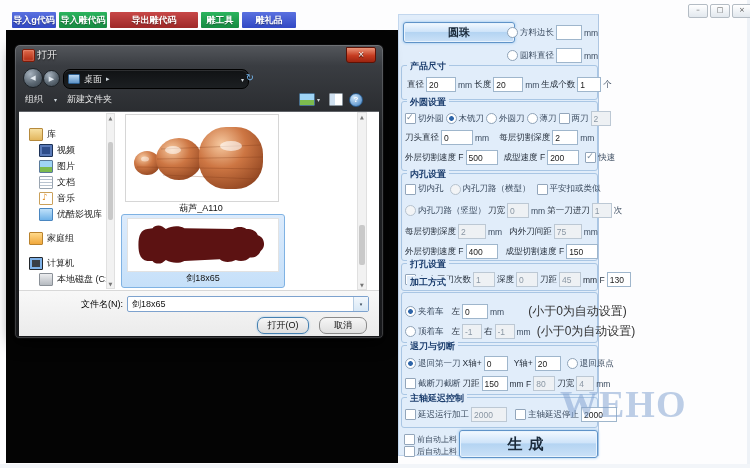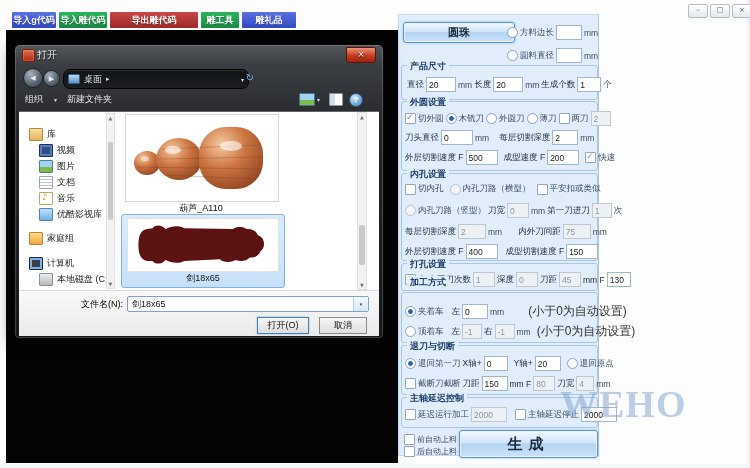--- a/index.html
+++ b/index.html
@@ -72,21 +72,21 @@
   #thumb-inner2{position:absolute;left:5px;top:3px;width:150px;height:52px;background:#fff;border:1px solid #e2e2e2;display:flex;align-items:center;justify-content:center}
   #thumb-label2{position:absolute;left:0;top:57px;width:100%;text-align:center;font-size:9px;color:#111}
   #fl-scroll{position:absolute;left:238px;top:0;width:10px;height:178px;background:#f2f2f2;border:1px solid #e0e0e0;box-sizing:border-box}
   #fl-scroll .arr{position:absolute;left:0;width:100%;text-align:center;font-size:5px;color:#777}
   #fl-thumb{position:absolute;left:1px;top:112px;width:6px;height:40px;background:#c9c9c9;border-radius:2px}
   
   #dlg-footer{position:absolute;left:0;top:178px;width:360px;height:45px;background:linear-gradient(#f8f8f8,#ebebeb);border-top:1px solid #d8d8d8}
   #fname-label{position:absolute;left:50px;top:7px;width:54px;text-align:right;font-size:9px;color:#000}
   #fname-combo{position:absolute;left:108px;top:5px;width:242px;height:16px;background:#fff;border:1px solid #7da2ce;border-radius:2px;font-size:9px;color:#111;display:flex;align-items:center;padding-left:4px;box-sizing:border-box}
   #fname-caret{position:absolute;right:0;top:0;width:14px;height:100%;border-left:1px solid #b5cce2;background:linear-gradient(#f2f7fc,#d8e8f6);display:flex;align-items:center;justify-content:center;font-size:5px;color:#345}
-  .wbtn{position:absolute;top:26px;height:17px;background:linear-gradient(#f6f6f6,#dedede);border:1px solid #8a8a8a;border-radius:0;font-size:9px;color:#111;text-align:center;line-height:15px;box-sizing:border-box}
+  .wbtn{position:absolute;top:26px;height:17px;background:linear-gradient(#f6f6f6,#dedede);border:1px solid #8a8a8a;border-radius:7px;font-size:9px;color:#111;text-align:center;line-height:15px;box-sizing:border-box}
   #open-btn{left:238px;width:52px;border-color:#4580b0;box-shadow:0 0 2px #8cbbe2}
   #cancel-btn{left:300px;width:48px}
 
   
   #panel{position:absolute;left:398px;top:14px;width:201px;height:442px;background:#e1edfa;border:1px solid #c3d7ee;border-right:1px solid #aec6e2;box-sizing:border-box;z-index:2}
   .blue-btn{background:linear-gradient(#f3f9ff,#cfe4f9 45%,#b4d4f2 50%,#cbe1f7);border:1px solid #5f93c8;border-radius:3px;box-shadow:0 0 3px #8fc0ec,inset 0 0 0 1px #e8f3fd;color:#1a2a3a;text-align:center;position:absolute}
   #bead-btn{left:4px;top:7px;width:110px;height:19px;font-size:11px;font-weight:bold;line-height:19px}
   #select-shape-btn{left:4px;top:29px;width:110px;height:19px;font-size:10px;font-weight:bold;line-height:19px}
   #generate-btn{left:60px;top:415px;width:137px;height:26px;font-size:15px;font-weight:bold;line-height:26px;letter-spacing:6px}
   .prow{position:absolute;display:flex;align-items:center;gap:2px;font-size:8.5px;color:#3c4c60;white-space:nowrap}
@@ -333,21 +333,21 @@
     <input class="inp dis" style="width: 16px;" value="0">
     <span>mm</span>
     <span class="flab">第一刀进刀</span>
     <input class="inp dis" style="width: 14px;" value="1">
     <span>次</span>
   </div>
   <div class="prow" style="left:6px;top:209px">
     <span class="flab">每层切割深度</span>
     <input class="inp dis" style="width: 22px;" value="2">
     <span>mm</span>
-    <span class="flab" style="margin-left:14px">内外刀间距</span>
+    <span class="flab" style="margin-left:5px">内外刀间距</span>
     <input class="inp dis" style="width: 22px;" value="75">
     <span>mm</span>
   </div>
   <div class="prow" style="left:6px;top:229px">
     <span class="flab">外层切割速度 F</span>
     <input class="inp" style="width: 26px;" value="400">
     <span class="flab" style="margin-left:6px">成型切割速度 F</span>
     <input class="inp" style="width: 26px;" value="150">
   </div>
 

